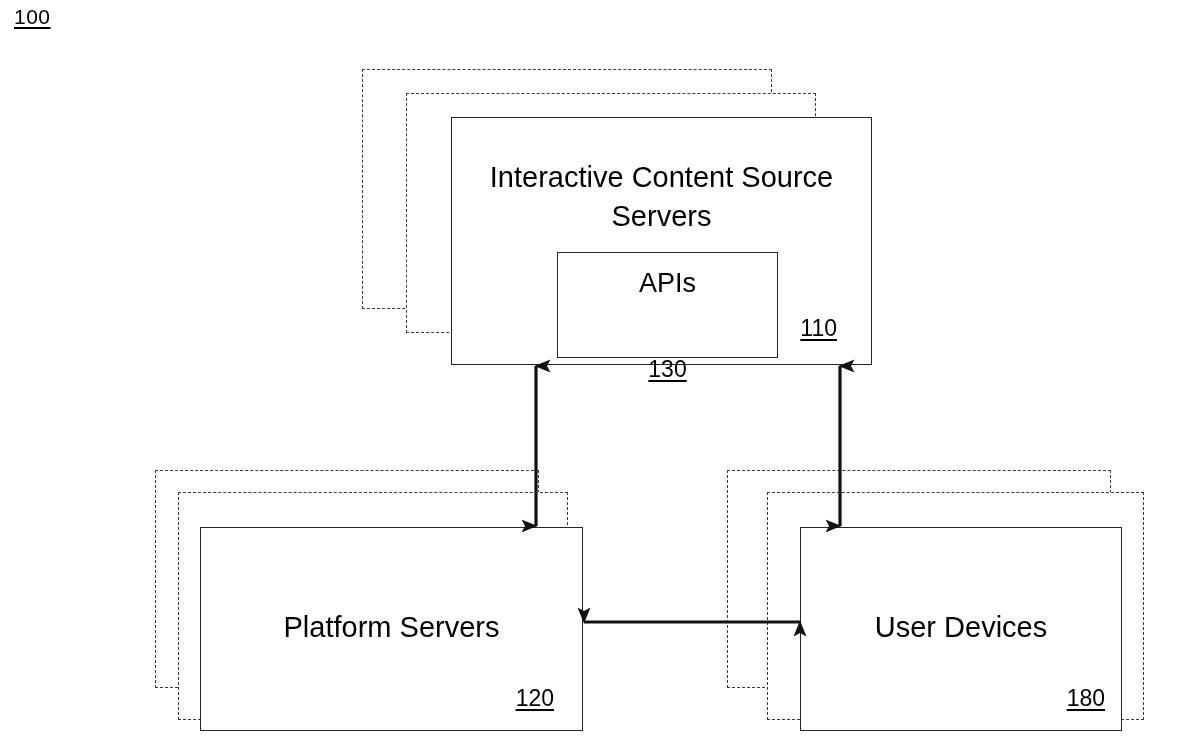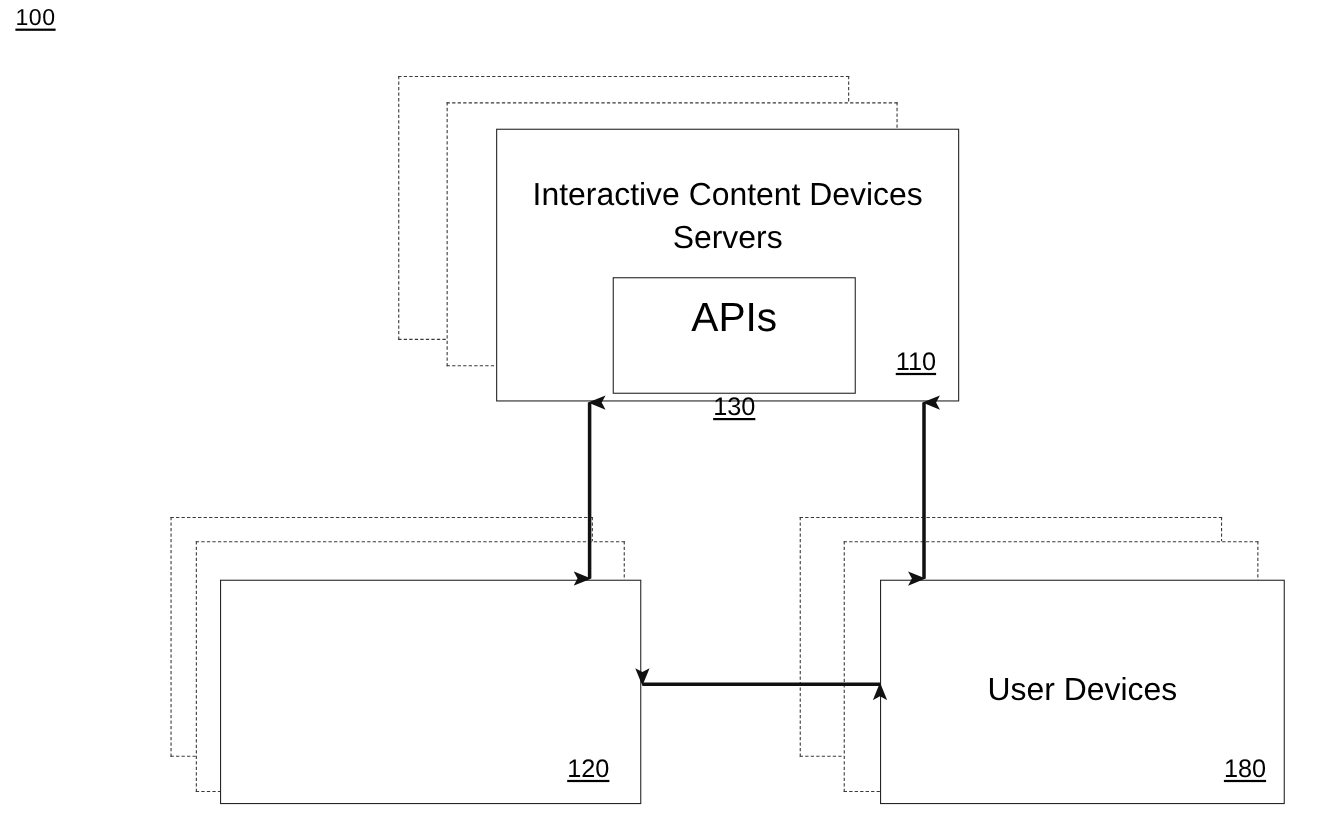--- a/index.html
+++ b/index.html
@@ -87,21 +87,21 @@
     background: #ffffff;
     border: 1.5px solid #262626;
     box-sizing: border-box;
     z-index: 5;
   }
   .subnode-title {
     position: absolute;
     left: 0;
     right: 0;
     text-align: center;
-    font-size: 37px;
+    font-size: 27px;
     line-height: 1;
   }
   .subnode-ref {
     position: absolute;
     left: 0;
     right: 0;
     text-align: center;
     font-size: 23px;
     line-height: 1;
   }
@@ -124,48 +124,49 @@
 <div id="figure-root">
 
   <div class="figure-ref" style="left:14px; top:6px;">100</div>
 
   <div class="node-stack">
     <div class="stack-layer back-layer" style="left:362px; top:69px; width:410px; height:240px;"></div>
     <div class="stack-layer back-layer" style="left:406px; top:93px; width:410px; height:240px;"></div>
 
     <div class="node-front" style="left:451px; top:117px; width:421px; height:248px;">
 
-      <div class="node-title" style="top:40px;">Interactive Content Devices
+      <div class="node-title" style="top:40px;">Interactive Content Source
 Servers</div>
 
-      <div class="ref-num" style="right:20px; bottom:24px;">110</div>
+      <div class="ref-num" style="right:34px; bottom:24px;">110</div>
     </div>
 
     <div class="subnode" style="left:557px; top:252px; width:221px; height:106px;">
       <div class="subnode-title" style="top:17px;">APIs</div>
       <div class="subnode-ref" style="top:62px;margin-top:43px;"><span>130</span></div>
     </div>
   </div>
 
   <div class="node-stack">
     <div class="stack-layer back-layer" style="left:155px; top:470px; width:384px; height:218px;"></div>
     <div class="stack-layer back-layer" style="left:178px; top:492px; width:390px; height:228px;"></div>
 
     <div class="node-front" style="left:200px; top:527px; width:383px; height:204px;">
 
+      <div class="node-title" style="top:80px;">Platform Servers</div>
 
       <div class="ref-num" style="right:28px; bottom:20px;">120</div>
     </div>
   </div>
 
   <div class="node-stack">
     <div class="stack-layer back-layer" style="left:727px; top:470px; width:384px; height:218px;"></div>
     <div class="stack-layer back-layer" style="left:767px; top:492px; width:377px; height:228px;"></div>
 
-    <div class="node-front" style="left:800px; top:527px; width:368px; height:204px;">
+    <div class="node-front" style="left:800px; top:527px; width:322px; height:204px;">
 
       <div class="node-title" style="top:80px;">User Devices</div>
 
       <div class="ref-num" style="right:16px; bottom:20px;">180</div>
     </div>
   </div>
 
   <svg class="connector" style="left:514px; top:363px; width:44px; height:166px;" width="44" height="166" viewBox="0 0 44 166">
     <defs>
       <marker id="ah-up" markerWidth="14" markerHeight="16" refX="7" refY="1.5" orient="auto-start-reverse" markerUnits="userSpaceOnUse">

